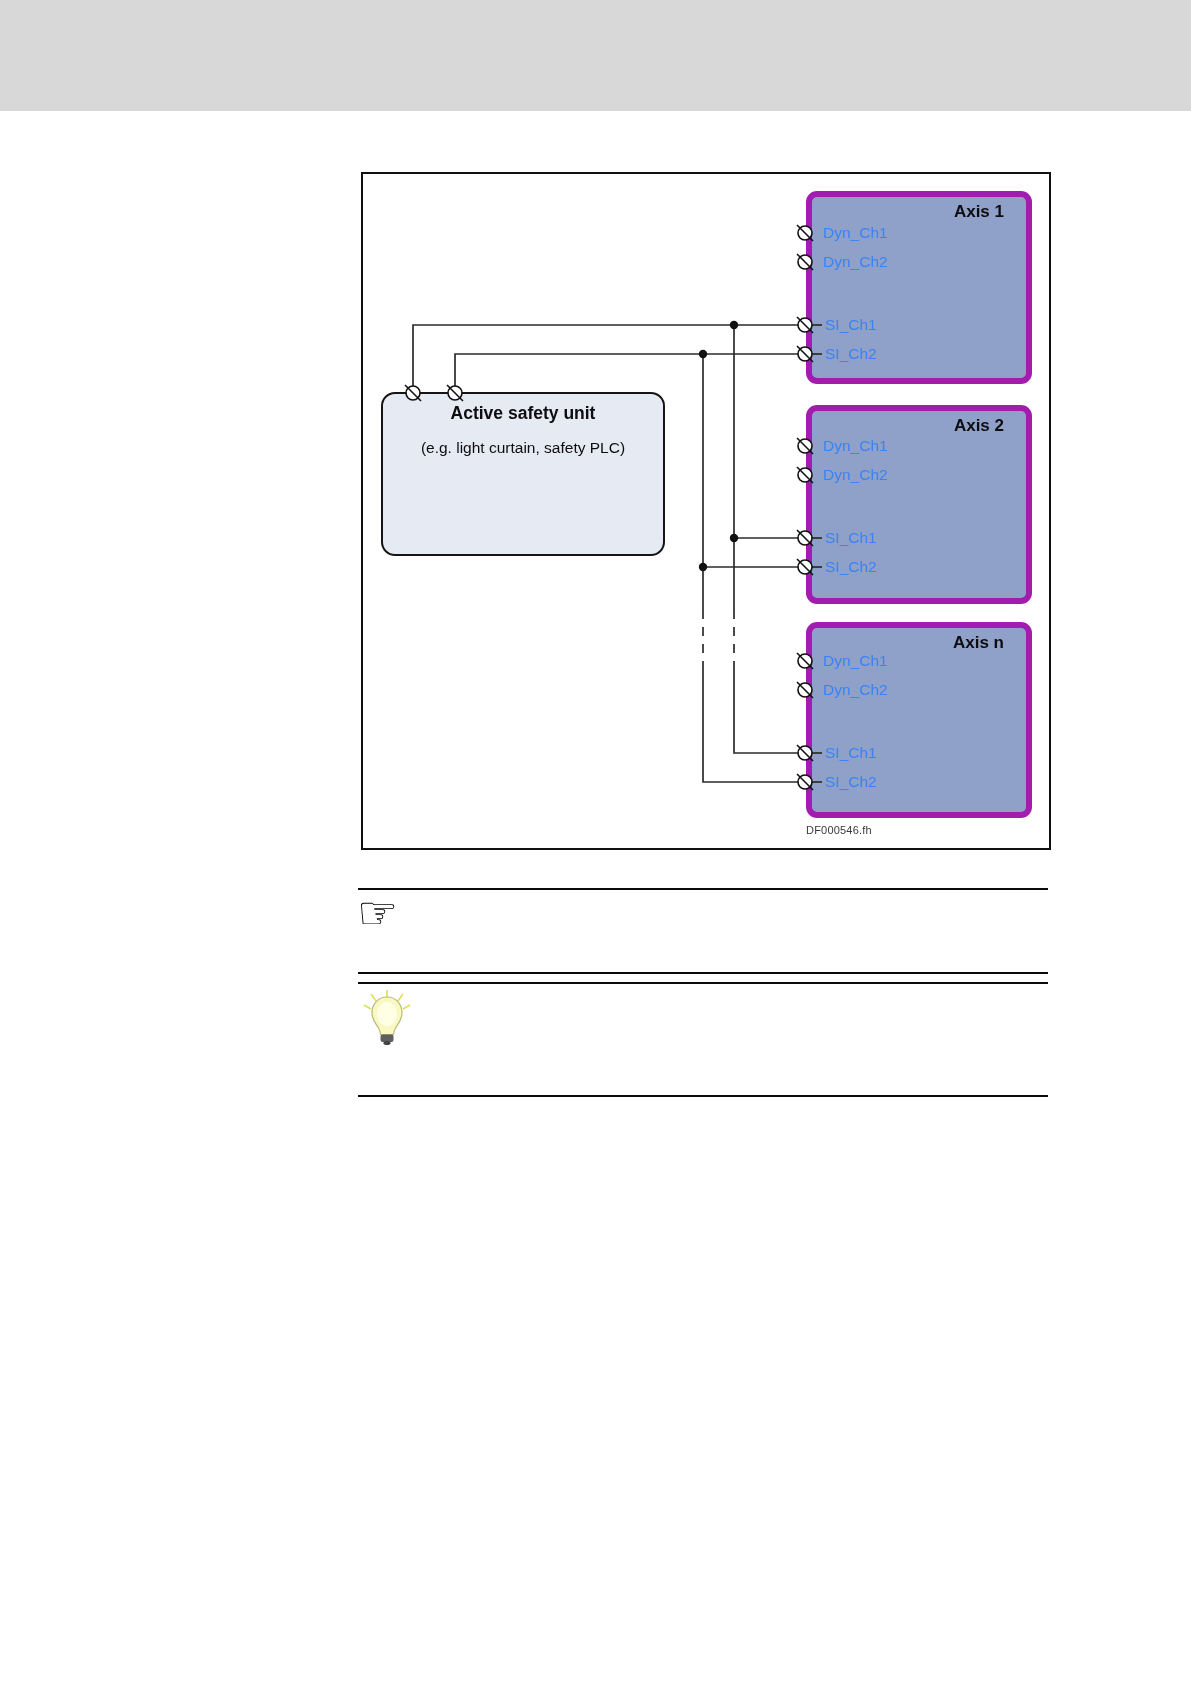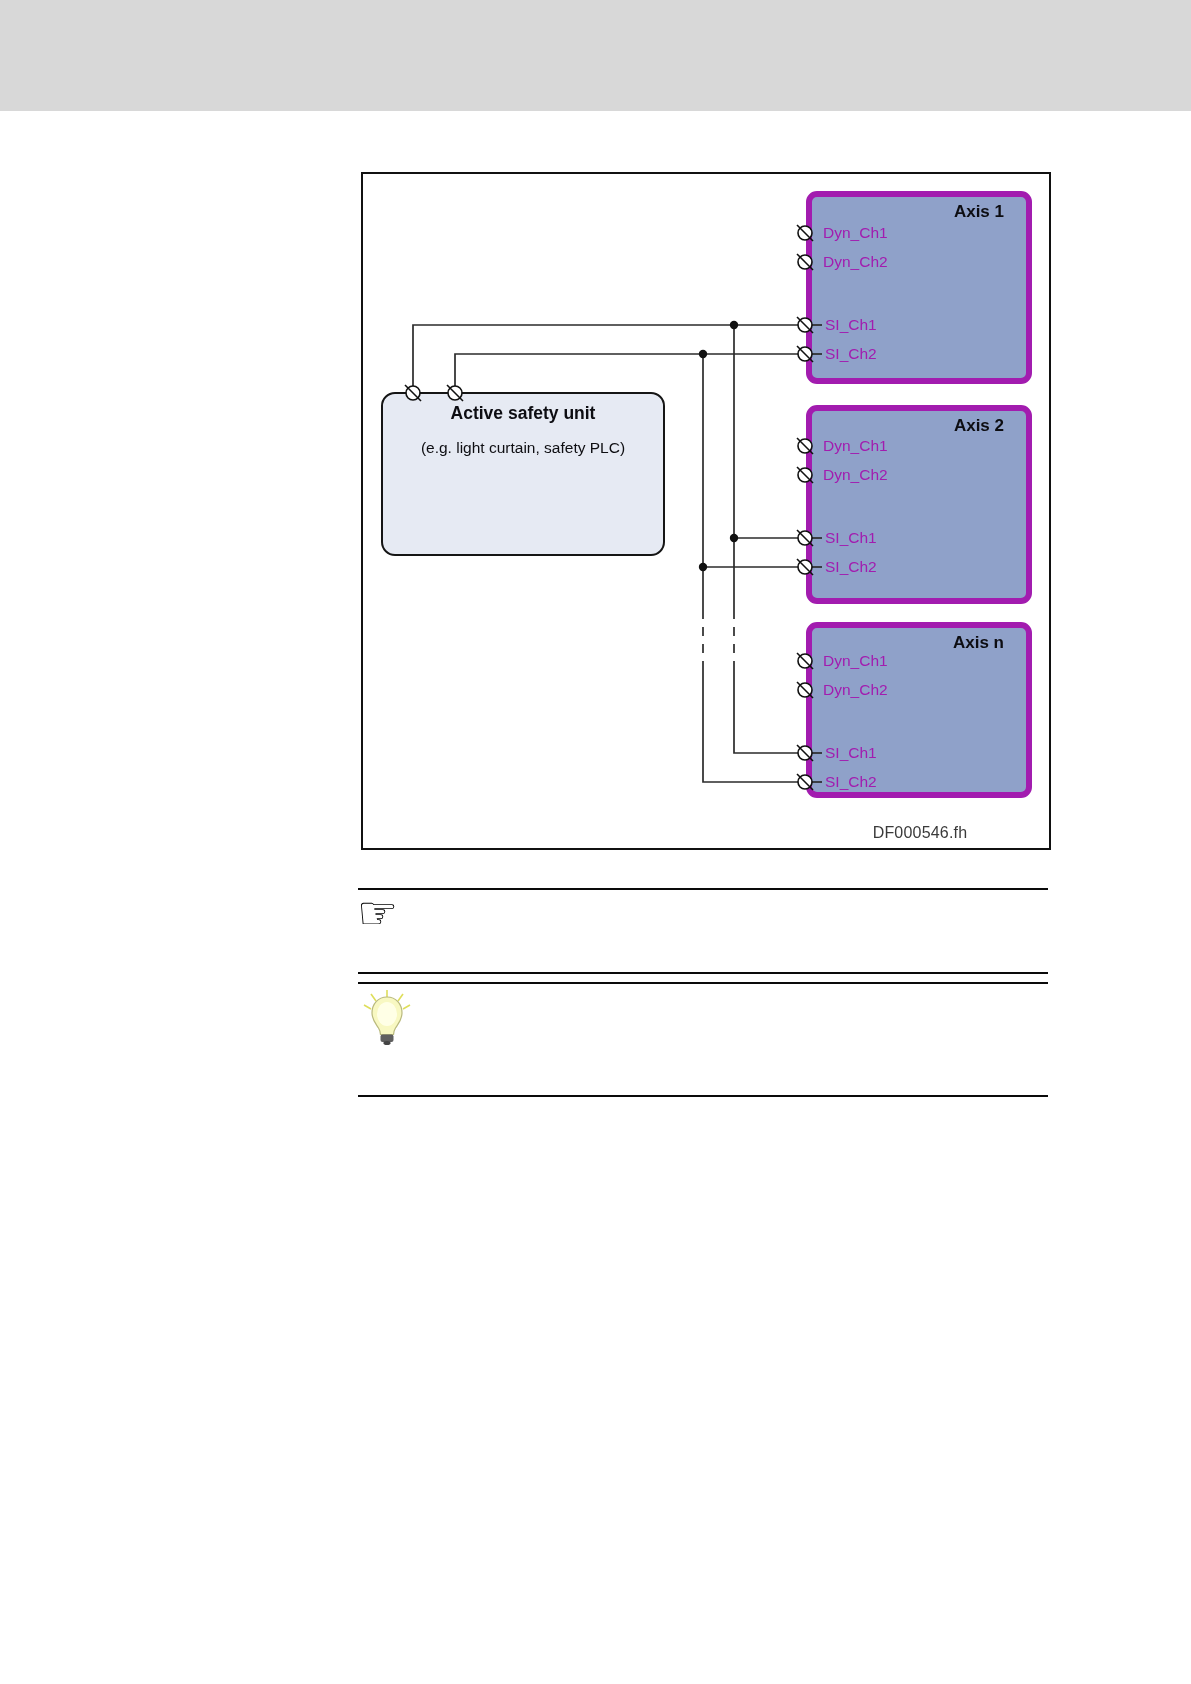--- a/index.html
+++ b/index.html
@@ -5,50 +5,50 @@
   html,body{margin:0;padding:0;background:#fff;}
   .page{position:relative;width:1191px;height:1684px;background:#ffffff;overflow:hidden;
         font-family:"Liberation Sans","DejaVu Sans",sans-serif;color:#111;}
   .header-band{position:absolute;left:0;top:0;width:1191px;height:111px;background:var(--header-band,#d8d8d8);}
   
   .figure-frame{position:absolute;left:361px;top:172px;width:690px;height:678px;
                 border:2px solid #111;background:#fff;box-sizing:border-box;}
   .axis-box{position:absolute;background:var(--axis-box-fill,#8fa1c9);
             border:6px solid #a21caf;border-radius:11px;box-sizing:border-box;}
   .axis-box .axis-title{position:absolute;top:5px;right:22px;font-size:17px;font-weight:bold;color:#0d0d12;}
-  .ch-label{position:absolute;font-size:15.5px;color:#a21caf;height:20px;line-height:20px;white-space:nowrap;}
+  .ch-label{position:absolute;font-size:15.5px;color:#3b82f6;height:20px;line-height:20px;white-space:nowrap;}
   .asu-box{position:absolute;left:18px;top:218px;width:284px;height:164px;
            background:var(--safety-unit-fill,#e6eaf3);border:2px solid #151515;border-radius:14px;
            box-sizing:border-box;text-align:center;}
   .asu-title{margin-top:9px;font-size:17.5px;font-weight:bold;color:#0d0d12;}
   .asu-subtitle{margin-top:15px;font-size:15.5px;color:#0e0e12;}
   .net-svg{position:absolute;left:0;top:0;width:686px;height:674px;pointer-events:none;}
-  .figure-id{position:absolute;left:443px;top:650px;width:228px;text-align:center;
-             font-size:16px;color:#3a3a3a;letter-spacing:0.2px;}
+  .figure-id{position:absolute;left:443px;top:650px;width:228px;text-align:left;
+             font-size:11px;color:#3a3a3a;letter-spacing:0.2px;}
   
   .rule{position:absolute;left:358px;width:690px;height:2px;background:#0a0a0a;}
   .hand-icon{position:absolute;left:357px;top:890px;font-size:46px;line-height:46px;color:#000;}
   .bulb-icon{position:absolute;left:363px;top:989px;}
 </style>
 </head>
 <body>
 
 <div class="page">
 
   <div class="header-band"></div>
 
   <div class="figure-frame">
 
     <div class="axis-box" style="left:443px;top:17px;width:226px;height:193px;">
       <div class="axis-title">Axis 1</div>
     </div>
     <div class="axis-box" style="left:443px;top:231px;width:226px;height:199px;">
       <div class="axis-title">Axis 2</div>
     </div>
-    <div class="axis-box" style="left:443px;top:448px;width:226px;height:176px;">
+    <div class="axis-box" style="left:443px;top:448px;width:226px;height:196px;">
       <div class="axis-title">Axis n</div>
     </div>
 
     <div class="asu-box">
       <div class="asu-title">Active safety unit</div>
       <div class="asu-subtitle">(e.g. light curtain, safety PLC)</div>
     </div>
 
     <svg class="net-svg" viewBox="0 0 686 674">
       <g stroke="#2b2b2b" stroke-width="1.7" fill="none">

